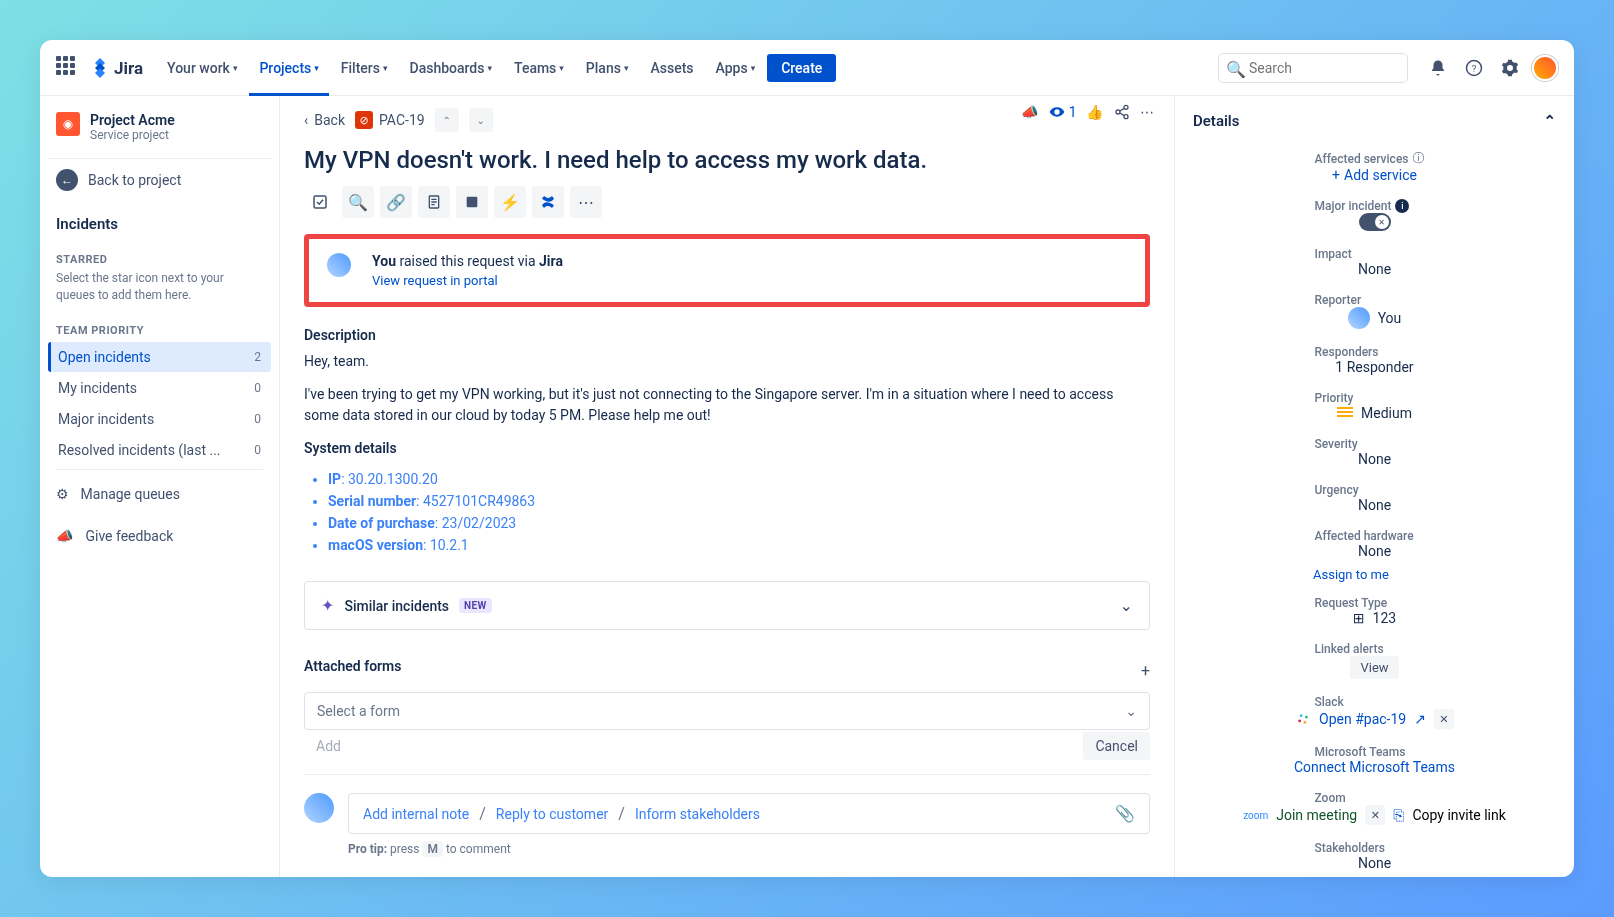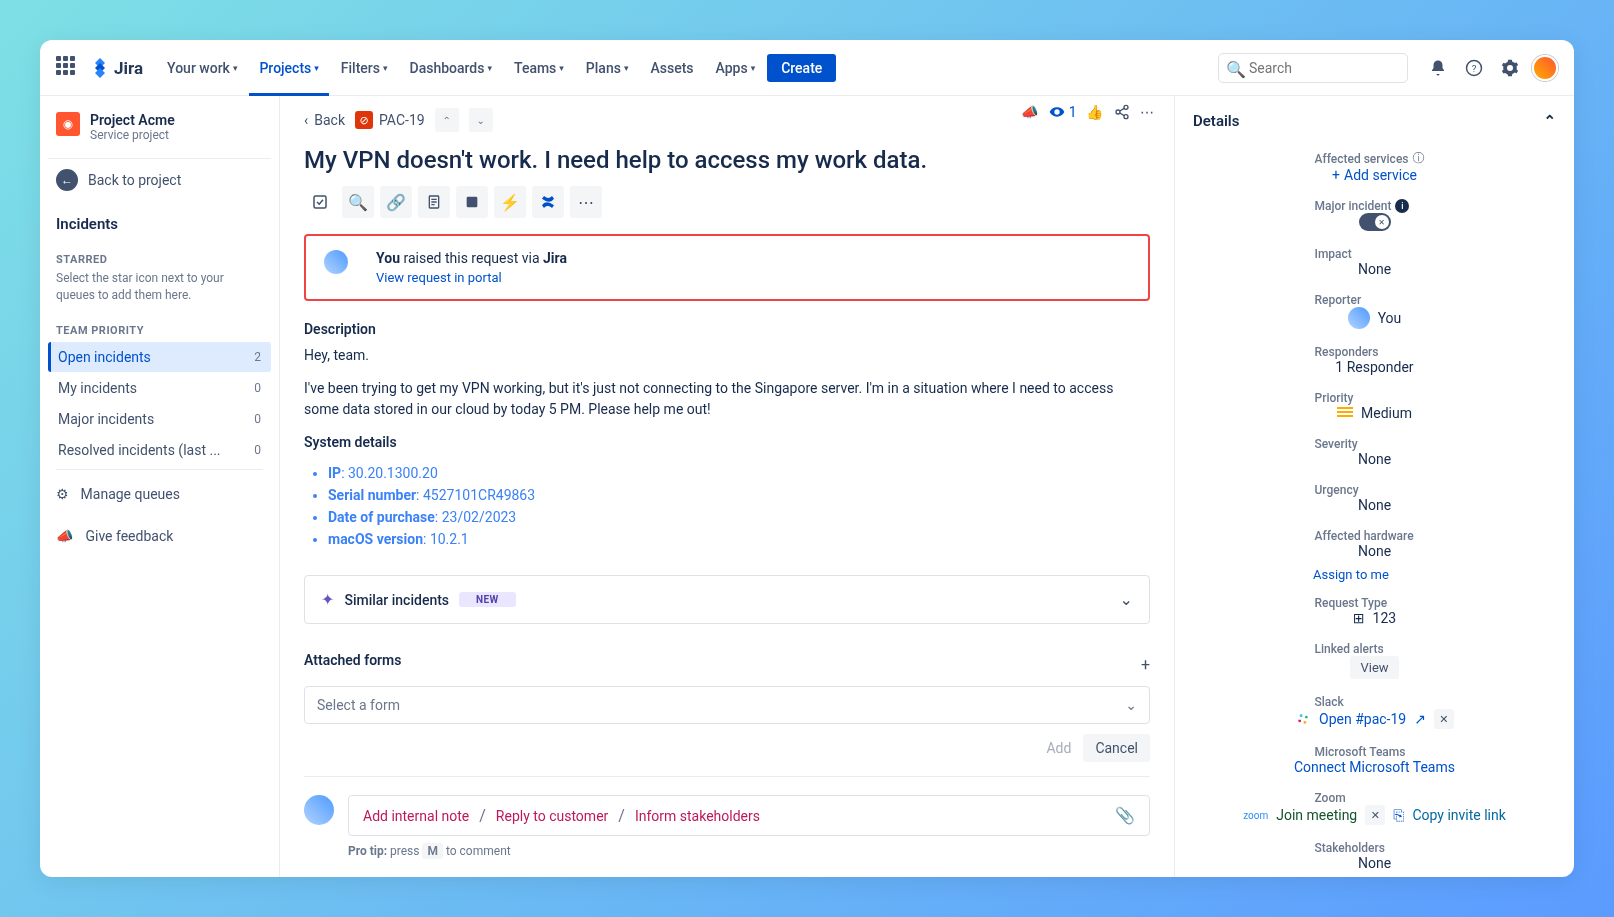--- a/index.html
+++ b/index.html
@@ -44,42 +44,42 @@
 .watch { color: #0052cc; }
 .crumb { display: flex; align-items: center; gap: 10px; font-size: 14px; color: #42526e; }
 .crumb .back { display: flex; align-items: center; gap: 6px; cursor: pointer; }
 .issue-key { display: flex; align-items: center; gap: 6px; }
 .issue-key .it { width: 18px; height: 18px; background: #de350b; border-radius: 3px; display: flex; align-items: center; justify-content: center; color: #fff; font-size: 11px; }
 .navpill { width: 24px; height: 24px; background: #f4f5f7; border-radius: 3px; display: flex; align-items: center; justify-content: center; cursor: pointer; font-size: 10px; color: #6b778c; }
 .title { font-size: 24px; font-weight: 500; color: #172b4d; margin: 14px 0 12px; }
 .toolbar { display: flex; gap: 6px; margin-bottom: 16px; }
 .tbtn { width: 32px; height: 32px; background: #f4f5f7; border-radius: 3px; display: flex; align-items: center; justify-content: center; cursor: pointer; color: #42526e; }
 .tbtn.bare { background: transparent; }
-.reqbox { border: 2px solid #ef4444; border-radius: 4px; padding: 14px 18px; display: flex; gap: 28px; margin-bottom: 20px; }
+.reqbox { border: 5px solid #ef4444; border-radius: 4px; padding: 14px 18px; display: flex; gap: 21px; margin-bottom: 20px; }
 .reqbox .av { width: 24px; height: 24px; border-radius: 50%; background: linear-gradient(45deg,#b3d4ff,#4c9aff); flex-shrink: 0; }
 .reqbox .txt { font-size: 14px; color: #172b4d; }
 .reqbox .link { color: #0052cc; font-size: 13px; cursor: pointer; display: block; margin-top: 4px; }
 .sect-label { font-size: 14px; font-weight: 600; color: #172b4d; margin-bottom: 8px; }
 .desc p { font-size: 14px; color: #172b4d; margin-bottom: 12px; line-height: 1.5; }
 .sys ul { list-style: disc; padding-left: 24px; }
 .sys li { font-size: 14px; color: #3b82f6; margin-bottom: 6px; }
 .expand { border: 1px solid #dfe1e6; border-radius: 4px; padding: 14px 16px; display: flex; align-items: center; gap: 10px; margin: 28px 0; cursor: pointer; }
 .expand .spark { color: #6554c0; }
 .expand .elabel { font-size: 14px; color: #172b4d; font-weight: 500; }
-.new-badge { background: #eae6ff; color: #5243aa; font-size: 10px; font-weight: 700; padding: 2px 17px; border-radius: 3px; letter-spacing: 0.4px; }
+.new-badge { background: #eae6ff; color: #5243aa; font-size: 10px; font-weight: 700; padding: 2px 5px; border-radius: 3px; letter-spacing: 0.4px; }
 .expand .echev { margin-left: auto; color: #42526e; }
 .forms-hdr { display: flex; justify-content: space-between; align-items: center; margin-bottom: 10px; }
 .form-select { border: 1px solid #dfe1e6; border-radius: 4px; padding: 10px 12px; display: flex; justify-content: space-between; align-items: center; color: #6b778c; font-size: 14px; cursor: pointer; }
-.form-actions { display: flex; justify-content: flex-end; margin-top: 10px; }
+.form-actions { display: flex; justify-content: space-between; margin-top: 2px; }
 .btn-ghost { padding: 6px 12px; background: transparent; border: none; color: #a5adba; font-size: 14px; cursor: pointer; }
 .btn-sec { padding: 6px 12px; background: #f4f5f7; border: none; color: #42526e; font-size: 14px; cursor: pointer; border-radius: 3px; }
 .comment-row { display: flex; gap: 14px; align-items: flex-start; margin-top: 18px; }
 .comment-row .cav { width: 30px; height: 30px; border-radius: 50%; background: linear-gradient(45deg,#b3d4ff,#4c9aff); flex-shrink: 0; }
 .comment-box { flex: 1; border: 1px solid #dfe1e6; border-radius: 4px; padding: 10px 14px; display: flex; align-items: center; gap: 10px; }
-.comment-box .copt { color: #be185d; font-size: 14px; cursor: pointer; }
+.comment-box .copt { color: #3b82f6; font-size: 14px; cursor: pointer; }
 .comment-box .sep { color: #6b778c; }
 .comment-box .attach { margin-left: auto; color: #42526e; cursor: pointer; }
 .protip { font-size: 12px; color: #6b778c; margin-top: 8px; margin-left: 44px; }
 .protip .key { background: #f4f5f7; padding: 1px 5px; border-radius: 3px; font-weight: 600; }
 .rpanel { width: 400px; border-left: 1px solid #ebecf0; padding: 12px 0; overflow-y: auto; }
 .det-hdr { display: flex; justify-content: space-between; align-items: center; padding: 4px 18px 12px; font-weight: 600; font-size: 15px; color: #172b4d; }
 .drow { display: flex; padding: 8px 18px; align-items: center; font-size: 13px; flex-direction: column; }
 .drow .dl { width: 120px; color: #6b778c; font-weight: 500; font-size: 12px; flex-shrink: 0; display: flex; align-items: center; gap: 4px; }
 .drow .dv { color: #172b4d; display: flex; align-items: center; gap: 8px; flex: 1; font-size: 14px; }
 .drow .dv.link { color: #0052cc; cursor: pointer; }
@@ -445,21 +445,21 @@
           <div class="dl">Microsoft Teams</div>
           <div class="dv link">Connect Microsoft Teams</div>
         </div>
       <div class="drow">
           <div class="dl">Zoom</div>
           <div class="dv">
             <span style="color:#2d8cff;font-size:10px">zoom</span>
             <span class="link" style="color:#14532d;cursor:pointer">Join meeting</span>
             <div class="xbtn">✕</div>
             <span style="color:#0052cc">⎘</span>
-            <span class="link" style="color:#0369a1;cursor:pointer">Copy invite link</span>
+            <span class="link" style="color:#000000;cursor:pointer">Copy invite link</span>
           </div>
         </div>
       <div class="drow">
           <div class="dl">Stakeholders</div>
           <div class="dv">None</div>
         </div>
       <div class="drow">
           <div class="dl">Components</div>
           <div class="dv">
             <span class="chip">Office Network</span>

